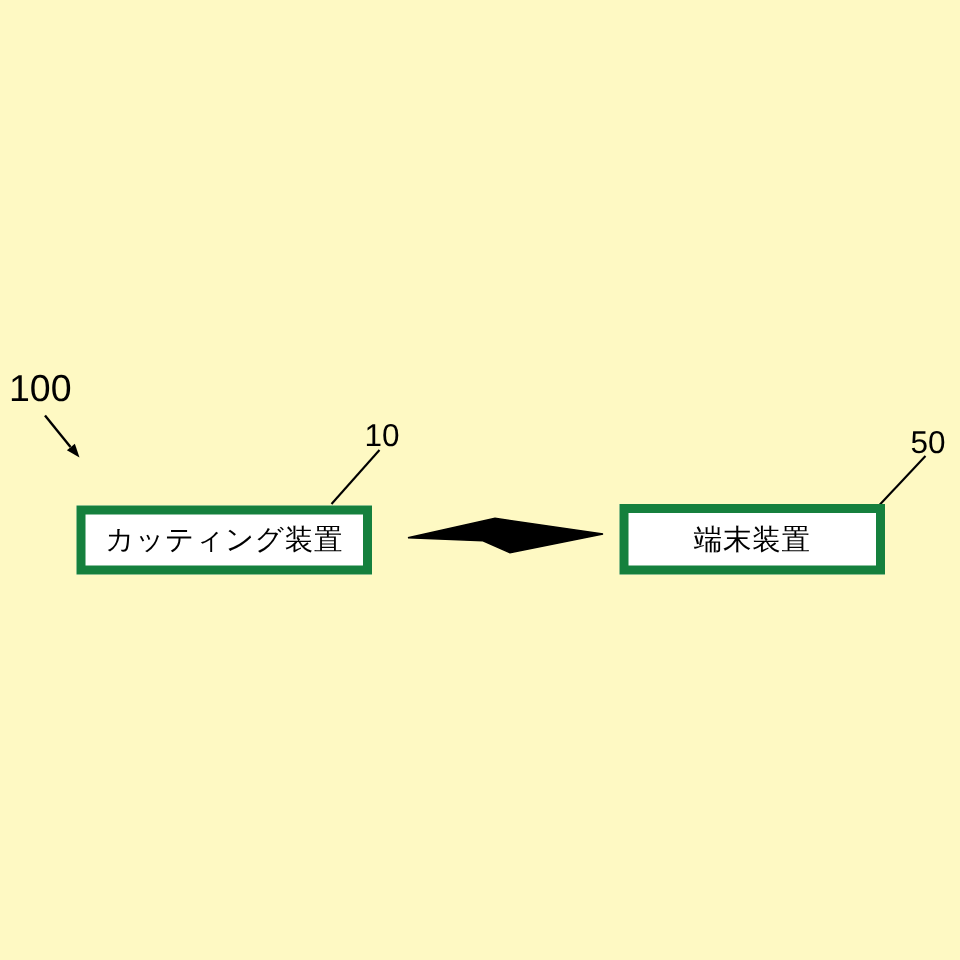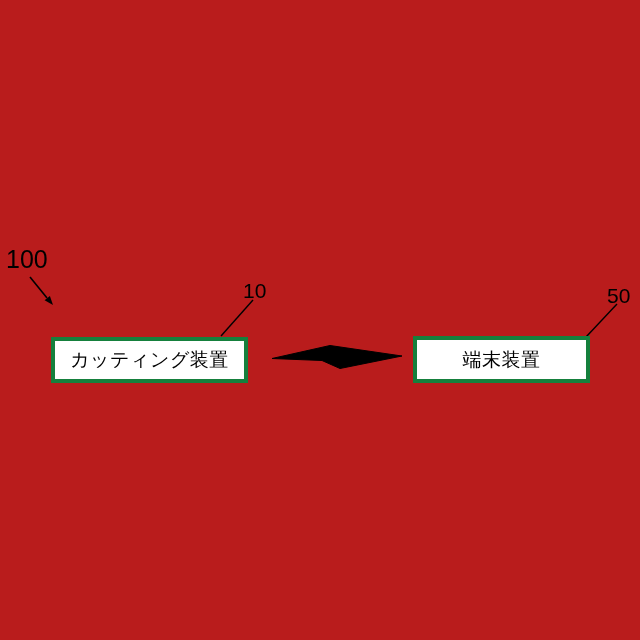--- a/index.html
+++ b/index.html
@@ -7,21 +7,21 @@
     padding: 0;
     width: 640px;
     height: 640px;
     background: #ffffff;
     font-family: "Liberation Sans", sans-serif;
   }
   .canvas {
     position: relative;
     width: 640px;
     height: 640px;
-    background: #b91c1c;
+    background: #fef9c3;
     overflow: hidden;
   }
   .ref-label {
     position: absolute;
     color: #000000;
     line-height: 1;
     white-space: nowrap;
     user-select: none;
   }
   .ref-100 {
@@ -35,21 +35,21 @@
     font-size: 21px;
   }
   .ref-50 {
     left: 607px;
     top: 285px;
     font-size: 21px;
   }
   .device-box {
     position: absolute;
     box-sizing: border-box;
-    border: 4px solid #15803d;
+    border: 6px solid #15803d;
     background: #ffffff;
     display: flex;
     align-items: center;
     justify-content: center;
     text-align: right;
   }
   .device-box .device-label {
     font-size: 19px;
     color: #000000;
     letter-spacing: 0.5px;

